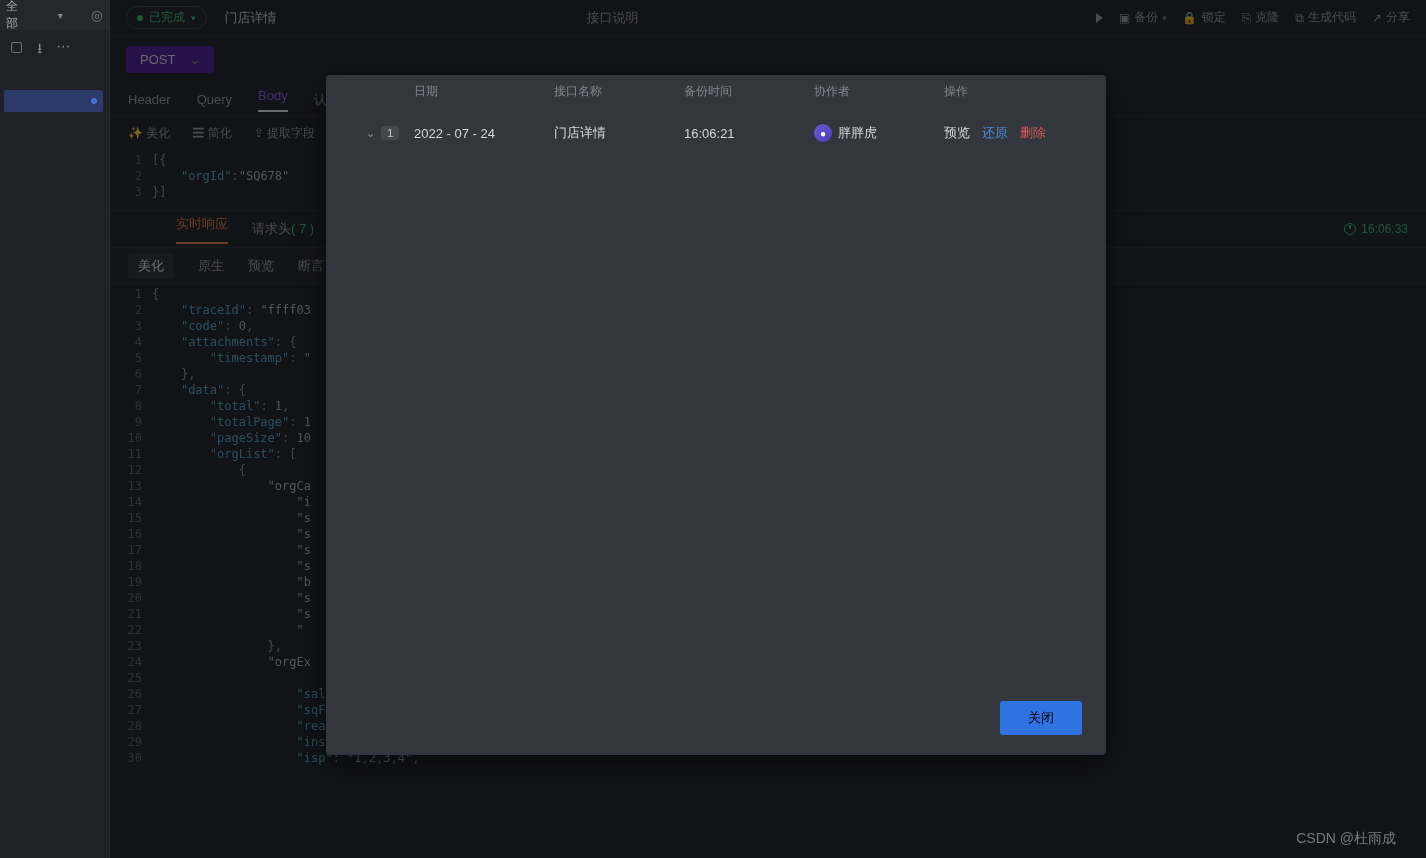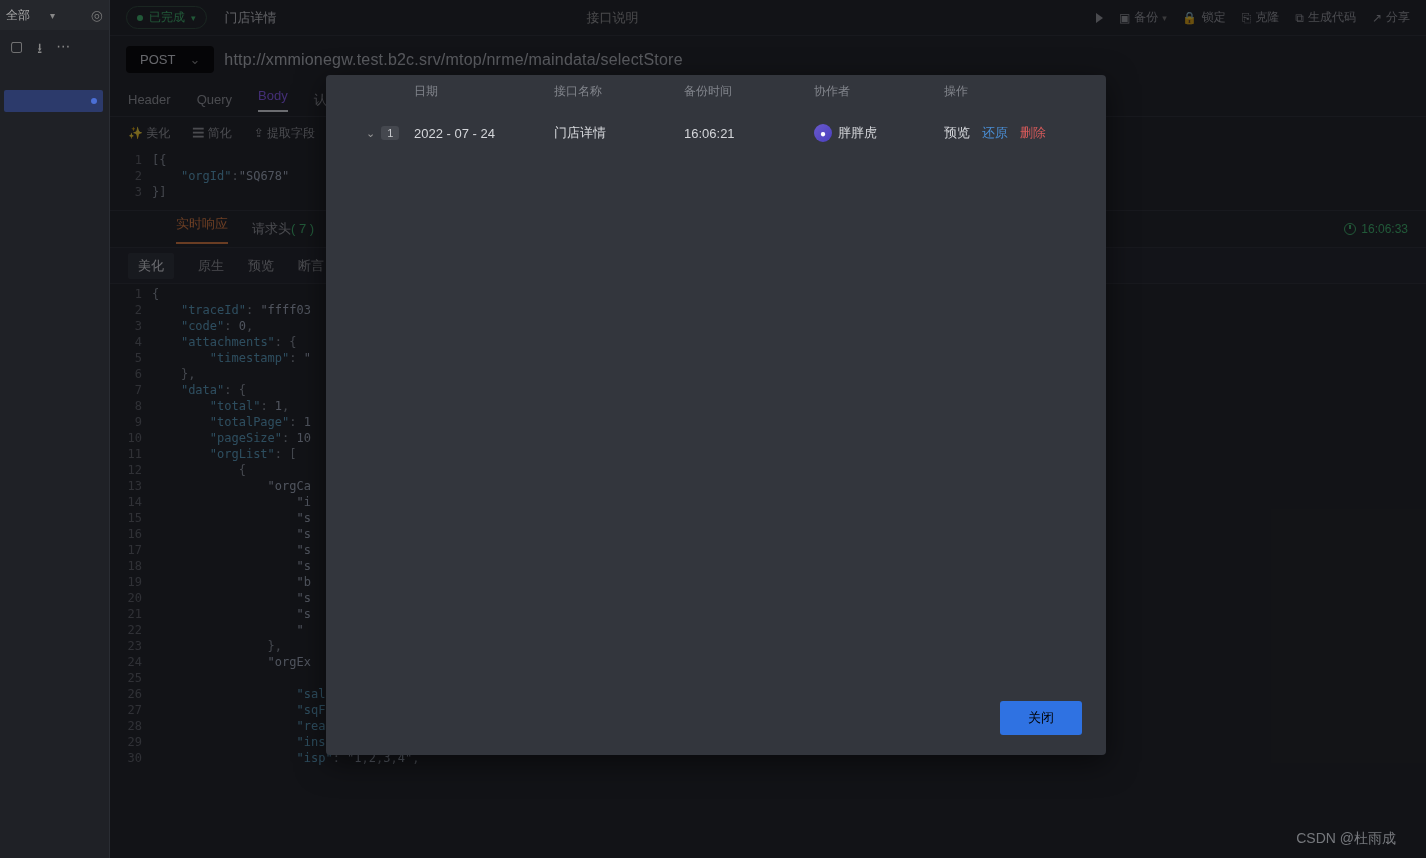--- a/index.html
+++ b/index.html
@@ -22,21 +22,21 @@
   width: 110px;
   height: 100%;
   background: #1f2126;
   border-right: 1px solid #2a2d33;
 }
 .sidebar-top {
   height: 30px;
   display: flex;
   align-items: center;
   padding: 0 6px;
-  gap: 20px;
+  gap: 28px;
   background: #25272c;
 }
 .sidebar-top .dropdown-label { font-size: 12px; color: #aaa; }
 .sidebar-icons {
   display: flex;
   gap: 14px;
   padding: 8px 10px;
   color: #888;
   font-size: 14px;
 }
@@ -102,21 +102,21 @@
 .tb-play { width: 0; height: 0; border-left: 7px solid #9a9ca1; border-top: 5px solid transparent; border-bottom: 5px solid transparent; }
 
 
 .url-row {
   display: flex;
   align-items: center;
   padding: 10px 16px;
   gap: 10px;
 }
 .method-select {
-  background: #000000;
+  background: #4c1d95;
   border-radius: 4px;
   padding: 6px 14px;
   display: flex;
   align-items: center;
   gap: 14px;
   color: #d8dadf;
   font-size: 13px;
   font-weight: 500;
 }
 .method-select .chev { color: #888; }
@@ -339,21 +339,20 @@
           <span>分享</span>
         </div>
     </div>
   </div>
 
   <div class="url-row">
     <div class="method-select">
       <span>POST</span>
       <span class="chev">⌄</span>
     </div>
-    <div class="url-text">http://xmmionegw.test.b2c.srv/mtop/nrme/maindata/selectStore</div>
   </div>
 
   <div class="req-tabs">
     <div class="req-tab">Header</div>
     <div class="req-tab">Query</div>
     <div class="req-tab active">Body</div>
     <div class="req-tab">认证</div>
   </div>
 
   <div class="tools-row">

